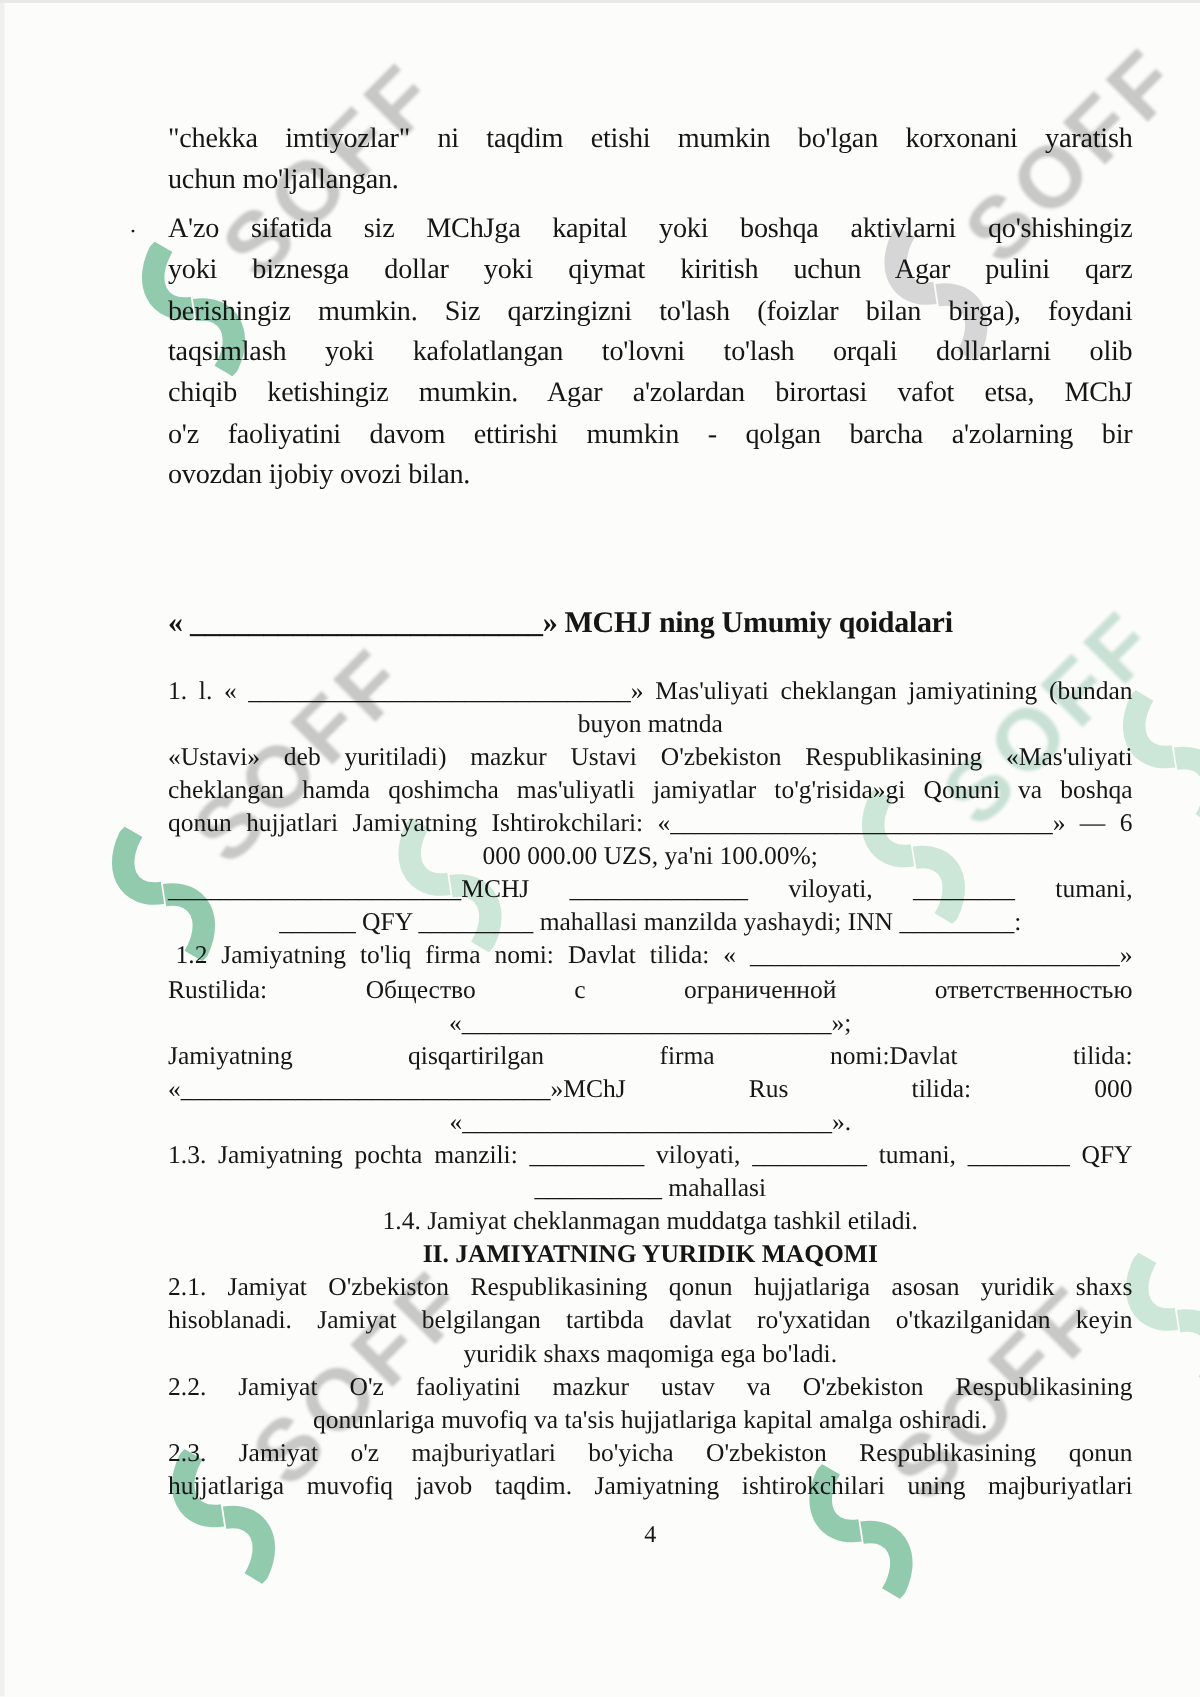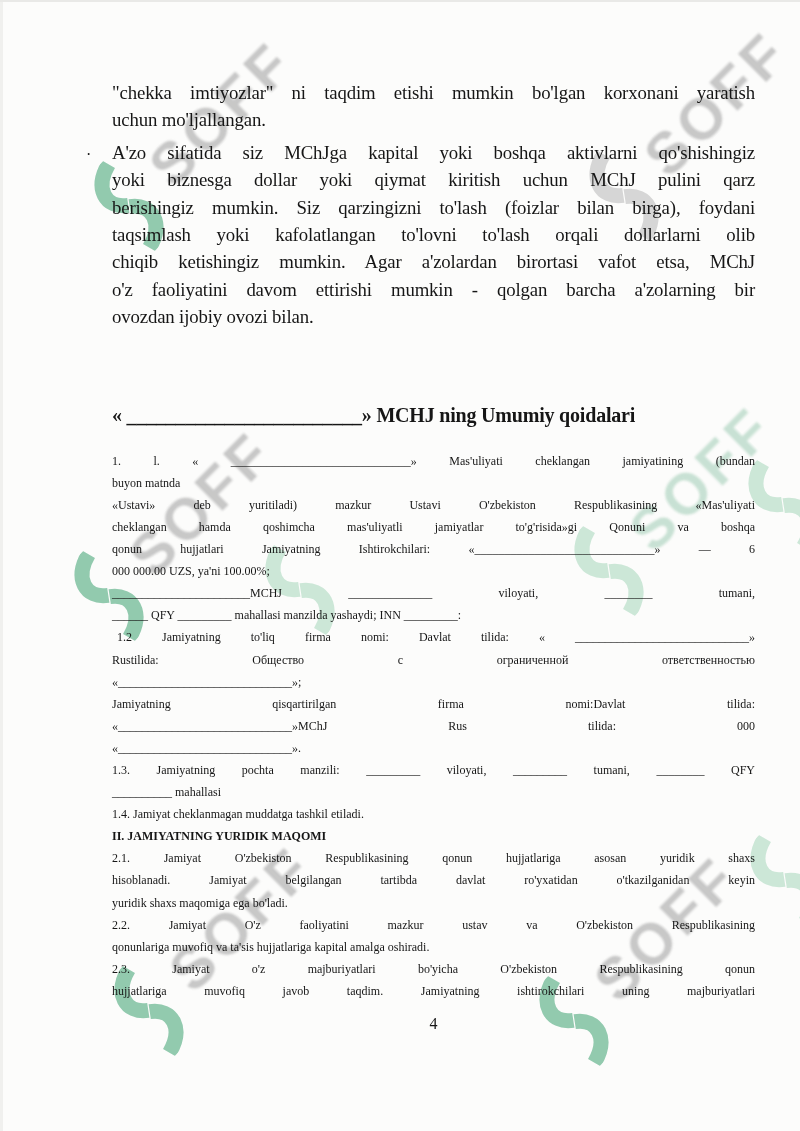--- a/index.html
+++ b/index.html
@@ -31,22 +31,22 @@
   .content{position:relative;z-index:1;padding:0 45px 0 112px;}
   .top-section{padding-top:79px;font-size:18.8px;line-height:27.4px;letter-spacing:-0.15px;}
   .t-ln{text-align:justify;}
   .t-ln.j{text-align:justify;text-align-last:justify;}
   .bullet-para{margin-top:5px;position:relative;}
   .bullet-dot{position:absolute;left:-26px;top:2px;font-size:16px;}
 
   .doc-heading{margin-top:67px;font-weight:bold;font-size:20px;line-height:34px;
                white-space:nowrap;letter-spacing:-0.2px;}
 
-  .body-block{margin-top:18px;font-size:12px;line-height:22.1px;}
-  .ln{text-align:left;min-height:22.1px;}
+  .body-block{margin-top:18px;font-size:17px;line-height:22.1px;}
+  .ln{text-align:center;min-height:22.1px;}
   .ln.j{text-align:justify;text-align-last:justify;}
   .ln.b{font-weight:bold;}
   .ln.ind{padding-left:5px;}
 
   .page-number{margin-top:13px;text-align:center;font-size:16px;}
 </style>
 </head>
 <body>
 
 <svg width="0" height="0" style="position:absolute">
@@ -118,21 +118,21 @@
   <div class="content">
 
     <div class="top-section">
       <div>
         <div class="t-ln j">"chekka imtiyozlar" ni taqdim etishi mumkin bo'lgan korxonani yaratish</div>
         <div class="t-ln">uchun mo'ljallangan.</div>
       </div>
       <div class="bullet-para">
         <span class="bullet-dot">·</span>
         <div class="t-ln j">A'zo sifatida siz MChJga kapital yoki boshqa aktivlarni qo'shishingiz</div>
-        <div class="t-ln j">yoki biznesga dollar yoki qiymat kiritish uchun MChJ pulini qarz</div>
+        <div class="t-ln j">yoki biznesga dollar yoki qiymat kiritish uchun Agar pulini qarz</div>
         <div class="t-ln j">berishingiz mumkin. Siz qarzingizni to'lash (foizlar bilan birga), foydani</div>
         <div class="t-ln j">taqsimlash yoki kafolatlangan to'lovni to'lash orqali dollarlarni olib</div>
         <div class="t-ln j">chiqib ketishingiz mumkin. Agar a'zolardan birortasi vafot etsa, MChJ</div>
         <div class="t-ln j">o'z faoliyatini davom ettirishi mumkin - qolgan barcha a'zolarning bir</div>
         <div class="t-ln">ovozdan ijobiy ovozi bilan.</div>
       </div>
     </div>
 
     <div class="doc-heading">« ________________________» MCHJ ning Umumiy qoidalari</div>
 

